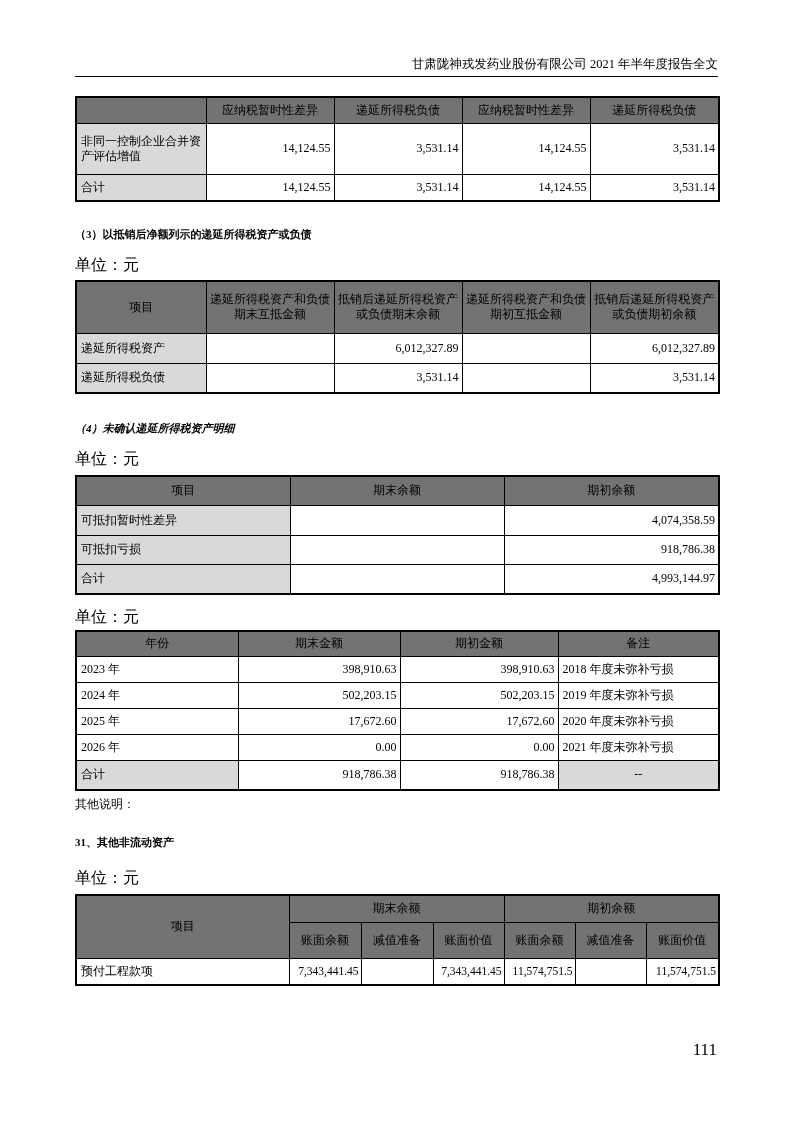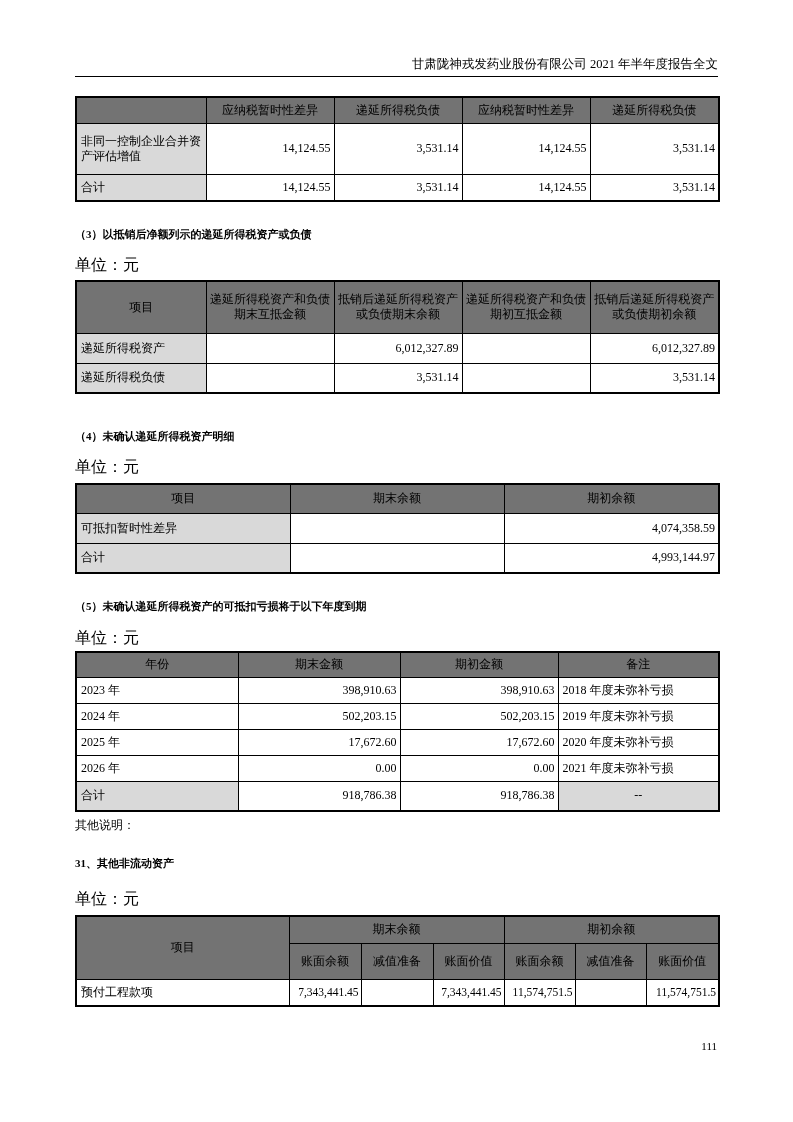--- a/index.html
+++ b/index.html
@@ -57,28 +57,28 @@
     line-height: 16px;
   }
   .plain-note {
     font-size: 12px;
     line-height: 16px;
   }
   .page-number {
     position: absolute;
     top: 1040px;
     right: 76px;
-    font-size: 11px;
+    font-size: 17px;
   }
   
   .t-a  { margin-top: 19px; }
   .h-3  { margin-top: 22px; }
   .u-3  { margin-top: 13px; }
   .t-b  { margin-top: 7px; }
-  .h-4  { margin-top: 32px; }
+  .h-4  { margin-top: 24px; font-style: italic; }
   .u-4  { margin-top: 13px; }
   .t-c  { margin-top: 8px; }
   .h-5  { margin-top: 22px; }
   .u-5  { margin-top: 14px; }
   .t-d  { margin-top: 5px; }
   .n-5  { margin-top: 5px; }
   .h-31 { margin-top: 20px; }
   .u-31 { margin-top: 18px; }
   .t-e  { margin-top: 8px; }
 </style>
@@ -169,29 +169,33 @@
         <tr style="height:29px">
       <td class="hdr">项目</td>
       <td class="hdr">期末余额</td>
       <td class="hdr">期初余额</td>
     </tr>
     <tr style="height:30px">
       <td class="lblg">可抵扣暂时性差异</td>
       <td class="num"></td>
       <td class="num">4,074,358.59</td>
     </tr>
+    <tr style="height:29px">
+      <td class="lblg">可抵扣亏损</td>
+      <td class="num"></td>
+      <td class="num">918,786.38</td>
+    </tr>
     <tr style="height:30px">
       <td class="lblg">合计</td>
       <td class="num"></td>
       <td class="num">4,993,144.97</td>
     </tr>
   </tbody>
     </table>
 
-  <div class="sec-heading h-5">（5）未确认递延所得税资产的可抵扣亏损将于以下年度到期</div>
   <div class="unit-label u-5">单位：元</div>
   <table class="t-d">
     <colgroup>
         <col style="width:162px">
         <col style="width:162px">
         <col style="width:158px">
         <col style="width:161px">
       </colgroup>
     <tbody>
         <tr style="height:25px">

